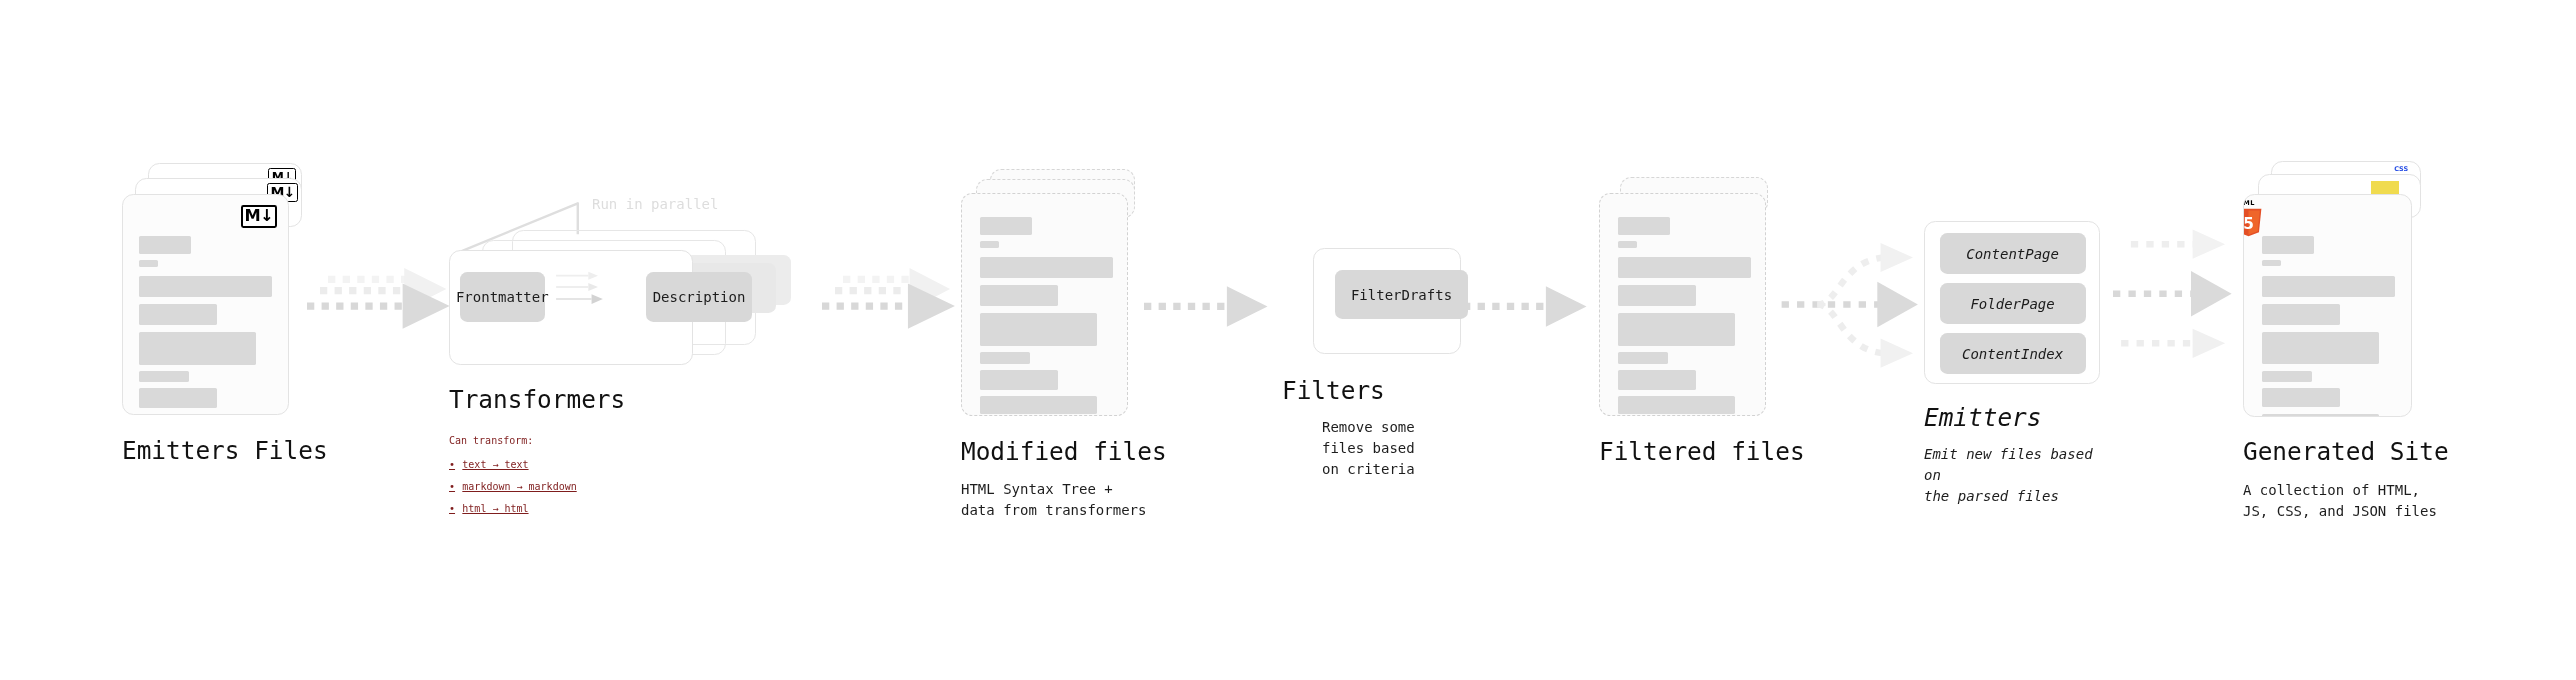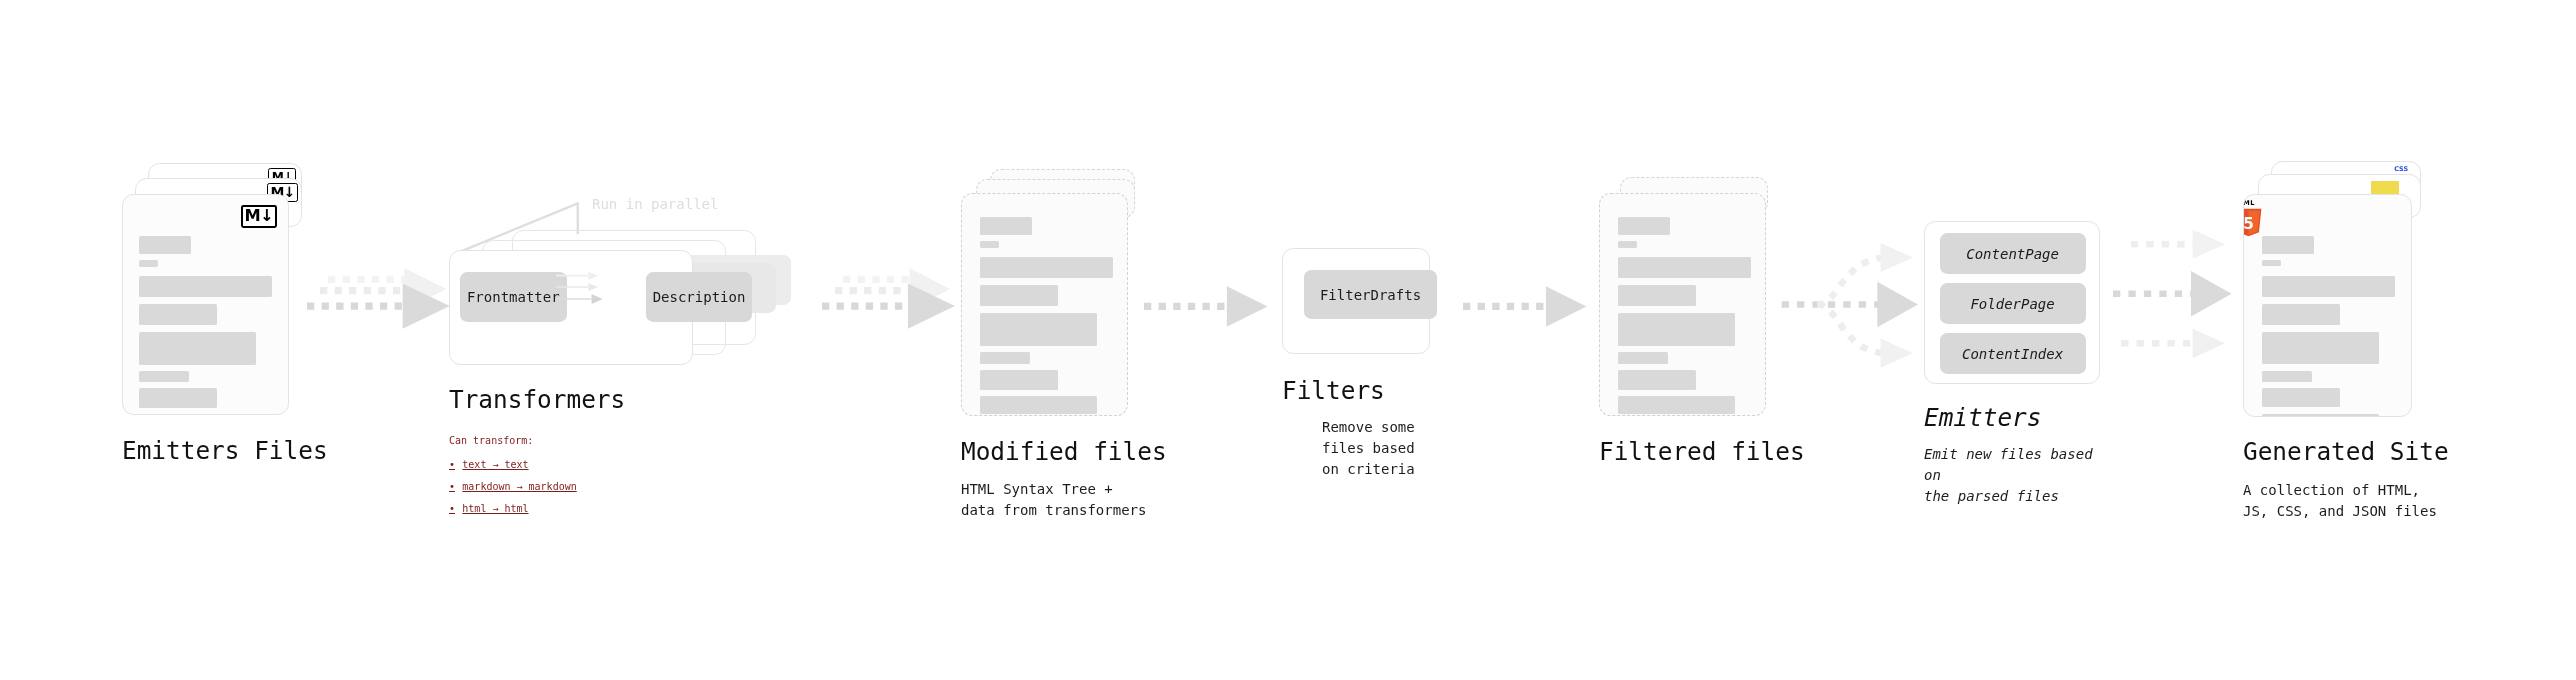--- a/index.html
+++ b/index.html
@@ -210,21 +210,21 @@
 
     <div class="group-box" style="left:63px; top:37px; width:244px; height:115px;"></div>
     <div class="group-box" style="left:32.5px; top:47px; width:244px; height:115px;"></div>
 
     <div class="pill ghost2" style="left:96px; top:62px; width:107px; height:50px;"></div>
     <div class="pill ghost2" style="left:236px; top:62px; width:106px; height:50px;"></div>
     <div class="pill ghost1" style="left:81px; top:70px; width:107px; height:50px;"></div>
     <div class="pill ghost1" style="left:221px; top:70px; width:106px; height:50px;"></div>
 
     <div class="group-front" style="position:absolute; left:0px; top:57px; width:244px; height:115px;">
-      <div class="pill" style="left:9.8px; top:21px; width:107px; height:50px;">Frontmatter</div>
+      <div class="pill" style="left:9.8px; top:21px; width:85px; height:50px;">Frontmatter</div>
       <div class="pill" style="left:150px; top:21px; width:106px; height:50px;margin-left:46px;">Description</div>
 
       <svg style="position:absolute; left:104px; top:14.6px;" width="59" height="50" viewBox="0 0 72 62">
         <g fill="none" stroke-width="2">
           <line x1="2" y1="12" x2="42" y2="12" stroke="#eeeeee"></line>
           <polygon points="42,7 54,12 42,17" fill="#eeeeee" stroke="none"></polygon>
           <line x1="2" y1="26" x2="42" y2="26" stroke="#e9e9e9"></line>
           <polygon points="42,21 54,26 42,31" fill="#e9e9e9" stroke="none"></polygon>
           <line x1="2" y1="41" x2="46" y2="41" stroke="#dcdcdc"></line>
           <polygon points="46,35 60,41 46,47" fill="#d3d3d3" stroke="none"></polygon>
@@ -277,21 +277,21 @@
   </div>
 
   <div class="stage-col" style="left:1144px; top:286px;">
     <svg width="130" height="49" viewBox="0 0 160 60">
       <line x1="0" y1="25" x2="108" y2="25" stroke="#d8d8d8" stroke-width="9" stroke-dasharray="9 9"></line>
       <polygon points="102,0 152,25 102,50" fill="#dadada"></polygon>
     </svg>
   </div>
 
   <div class="stage-col" style="left:1282px; top:248px;">
-    <div class="group-front" style="position:relative; width:148px; height:106px;">
+    <div class="group-front" style="position:relative; width:148px; height:106px;margin-left:31px;">
       <div class="pill" style="left:21px; top:21px; width:133px; height:49px;">FilterDrafts</div>
     </div>
     <div class="h-label" style="position:absolute; left:0px; top:128px;">Filters</div>
     <div class="sub-label" style="position:absolute; left:0px; top:169px;margin-left:40px;">Remove some files based
 on criteria</div>
   </div>
 
   <div class="stage-col" style="left:1463px; top:286px;">
     <svg width="130" height="49" viewBox="0 0 160 60">
       <line x1="0" y1="25" x2="108" y2="25" stroke="#d8d8d8" stroke-width="9" stroke-dasharray="9 9"></line>

